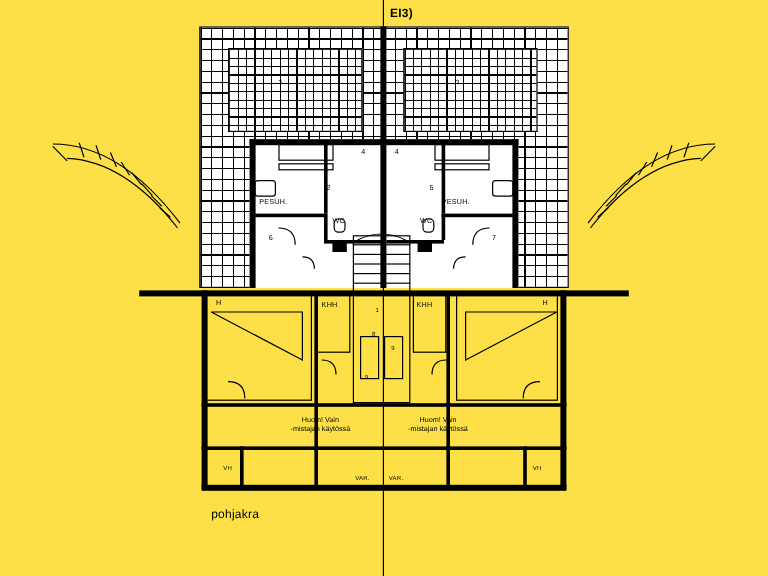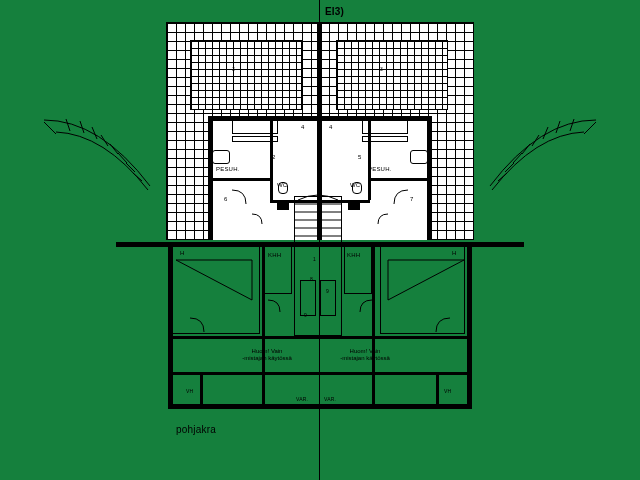--- a/index.html
+++ b/index.html
@@ -1,17 +1,17 @@
 <!DOCTYPE html>
 <html><head>
 <meta charset="utf-8">
 <style>
   html,body{margin:0;padding:0;background:#ffffff;}
   body{width:640px;height:480px;overflow:hidden;font-family:"Liberation Sans",sans-serif;}
-  #stage{position:relative;width:640px;height:480px;background:#15803d;}
+  #stage{position:relative;width:640px;height:480px;background:#fde047;}
   .lbl{position:absolute;font-size:8px;color:#000;white-space:nowrap;letter-spacing:0.2px;}
   .lbl.b{font-weight:bold;}
   .tiny{font-size:6px;}
   .vtiny{font-size:5px;}
   .thickh{position:absolute;background:#000;height:5px;}
   .thickv{position:absolute;background:#000;width:5px;}
   .medh{position:absolute;background:#000;height:3px;}
   .medv{position:absolute;background:#000;width:3px;}
   .box{position:absolute;border:1px solid #000;box-sizing:border-box;}
 

